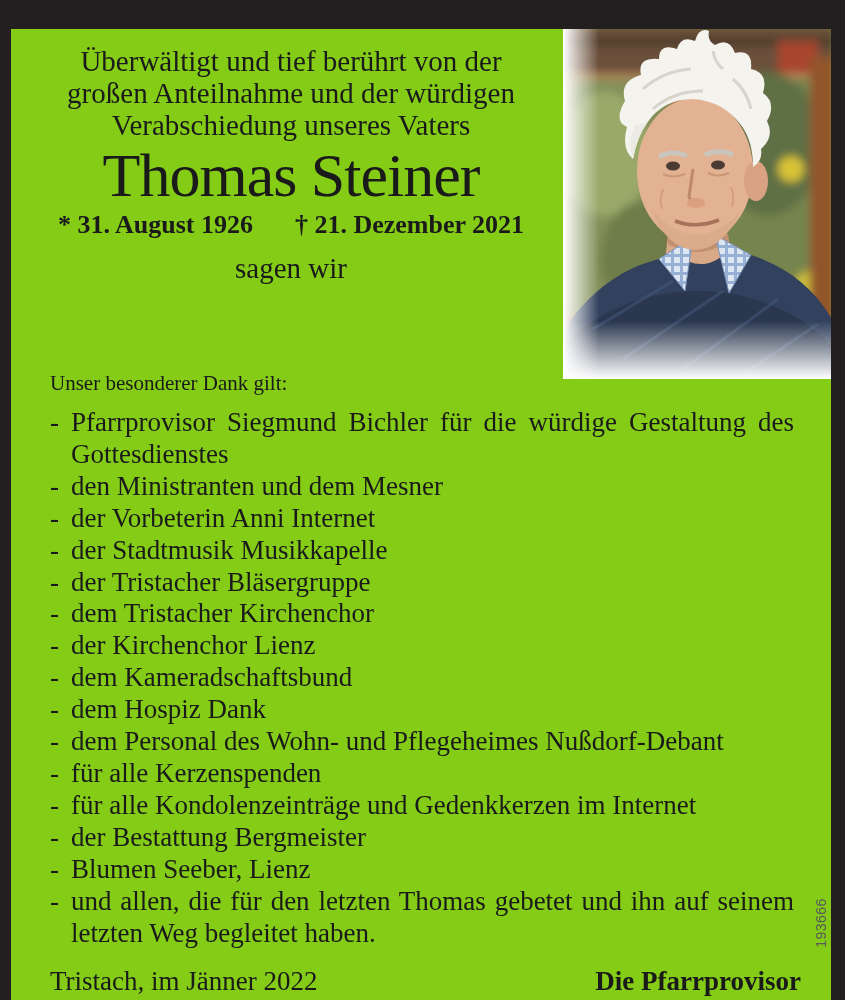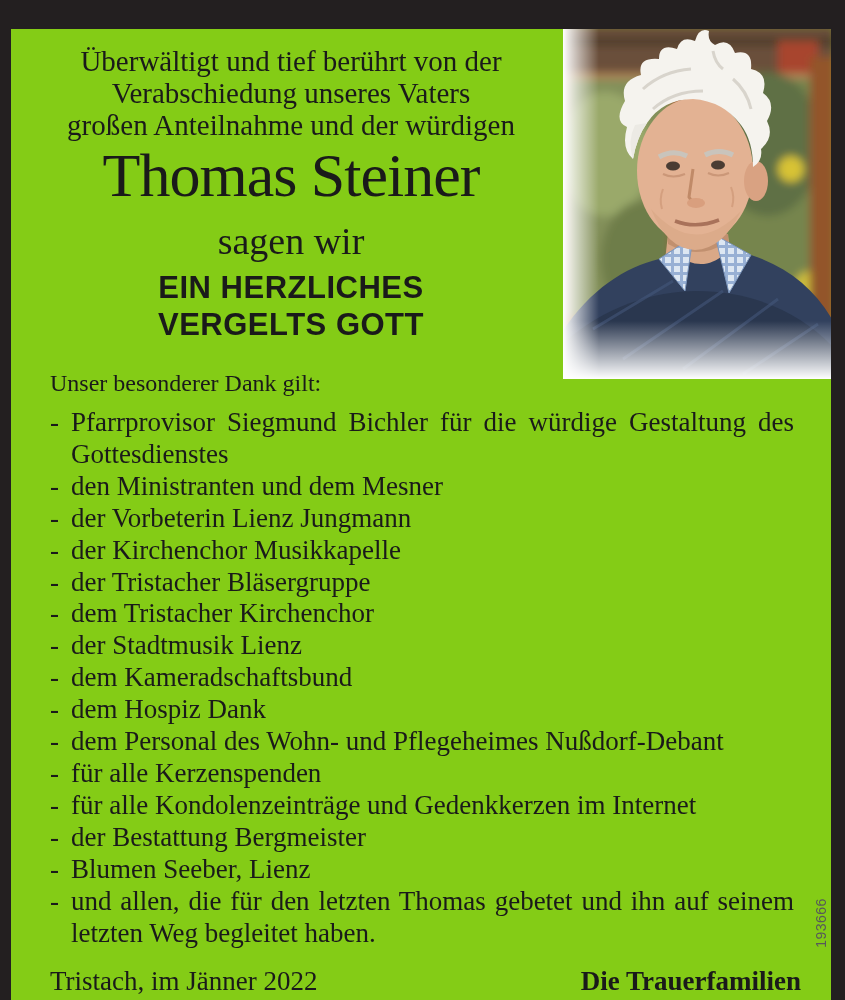--- a/index.html
+++ b/index.html
@@ -9,25 +9,25 @@
 
   .photo{position:absolute;top:0;right:0;width:268px;height:350px;}
   .photo svg{display:block;width:100%;height:100%;}
 
   .header{position:absolute;left:30px;top:6px;width:500px;text-align:center;}
   .intro-line{font-size:29px;line-height:32px;}
   .intro-block{margin-top:10px;}
   .deceased-name{font-size:62px;line-height:64px;font-weight:normal;margin-top:2px;letter-spacing:-1px;}
   .dates{font-size:26px;font-weight:bold;margin-top:3px;white-space:nowrap;}
   .dates .death{margin-left:42px;}
-  .sagen{font-size:38px;margin-top:12px;}
+  .sagen{font-size:29px;margin-top:12px;}
   .headline{font-family:"Liberation Sans",sans-serif;font-weight:800;font-size:31px;line-height:37px;margin-top:6px;letter-spacing:.5px;}
 
   .main{position:absolute;left:39px;top:337px;width:744px;}
-  .dank-intro{font-size:24px;line-height:34px;margin-bottom:7px;}
+  .dank-intro{font-size:21px;line-height:34px;margin-bottom:7px;}
   .thanks-list{margin:0;padding:0;}
   .thanks-item{display:flex;align-items:flex-start;font-size:27px;line-height:31.9px;}
   .thanks-item .marker{flex:0 0 21px;}
   .thanks-item .itext{flex:1;text-align:justify;}
 
   .footer{position:absolute;left:39px;right:30px;bottom:7px;display:flex;justify-content:space-between;font-size:27px;line-height:32px;gap:48px;}
   .signature{font-weight:bold;}
 
   .ref-number{position:absolute;left:780px;top:886px;width:60px;text-align:center;
     font-family:"Liberation Sans",sans-serif;font-size:14px;color:#57595a;letter-spacing:.5px;
@@ -112,61 +112,60 @@
         </g>
 
         <rect x="0" y="0" width="36" height="350" fill="url(#fadeL)"></rect>
         <rect x="0" y="292" width="268" height="58" fill="url(#fadeB)"></rect>
       </svg>
     </div>
 
     <div class="header">
       <div class="intro-block">
         <div class="intro-line">Überwältigt und tief berührt von der</div>
+        <div class="intro-line">großen Anteilnahme und der würdigen</div>
         <div class="intro-line">Verabschiedung unseres Vaters</div>
-        <div class="intro-line">großen Anteilnahme und der würdigen</div>
       </div>
       <div class="deceased-name">Thomas Steiner</div>
+      <div class="dates">
+        <span class="birth">* 31. August 1926</span><span class="death">† 21. Dezember 2021</span>
+      </div>
       <div class="sagen">sagen wir</div>
-      <div class="headline">
-        <div>EIN HERZLICHES</div>
-        <div>VERGELTS GOTT</div>
-      </div>
     </div>
 
     <div class="main">
       <div class="dank-intro">Unser besonderer Dank gilt:</div>
       <div class="thanks-list">
         <div class="thanks-item">
             <span class="marker">-</span>
             <span class="itext">Pfarrprovisor Siegmund Bichler für die würdige Gestaltung des Gottesdienstes</span>
           </div>
         <div class="thanks-item">
             <span class="marker">-</span>
             <span class="itext">den Ministranten und dem Mesner</span>
           </div>
         <div class="thanks-item">
             <span class="marker">-</span>
-            <span class="itext">der Vorbeterin Lienz Jungmann</span>
-          </div>
-        <div class="thanks-item">
-            <span class="marker">-</span>
-            <span class="itext">der Kirchenchor Musikkapelle</span>
+            <span class="itext">der Vorbeterin Anni Internet</span>
+          </div>
+        <div class="thanks-item">
+            <span class="marker">-</span>
+            <span class="itext">der Stadtmusik Musikkapelle</span>
           </div>
         <div class="thanks-item">
             <span class="marker">-</span>
             <span class="itext">der Tristacher Bläsergruppe</span>
           </div>
         <div class="thanks-item">
             <span class="marker">-</span>
             <span class="itext">dem Tristacher Kirchenchor</span>
           </div>
         <div class="thanks-item">
             <span class="marker">-</span>
-            <span class="itext">der Stadtmusik Lienz</span>
+            <span class="itext">der Kirchenchor Lienz</span>
           </div>
         <div class="thanks-item">
             <span class="marker">-</span>
             <span class="itext">dem Kameradschaftsbund</span>
           </div>
         <div class="thanks-item">
             <span class="marker">-</span>
             <span class="itext">dem Hospiz Dank</span>
           </div>
         <div class="thanks-item">
@@ -191,19 +190,19 @@
           </div>
         <div class="thanks-item">
             <span class="marker">-</span>
             <span class="itext">und allen, die für den letzten Thomas gebetet und ihn auf seinem letzten Weg begleitet haben.</span>
           </div>
       </div>
     </div>
 
     <div class="footer">
       <span class="place-date">Tristach, im Jänner 2022</span>
-      <span class="signature">Die Trauerfamilien</span>
+      <span class="signature">Die Pfarrprovisor</span>
     </div>
 
     <div class="ref-number">193666</div>
 
   </div>
 </div>
 
 </body></html>

